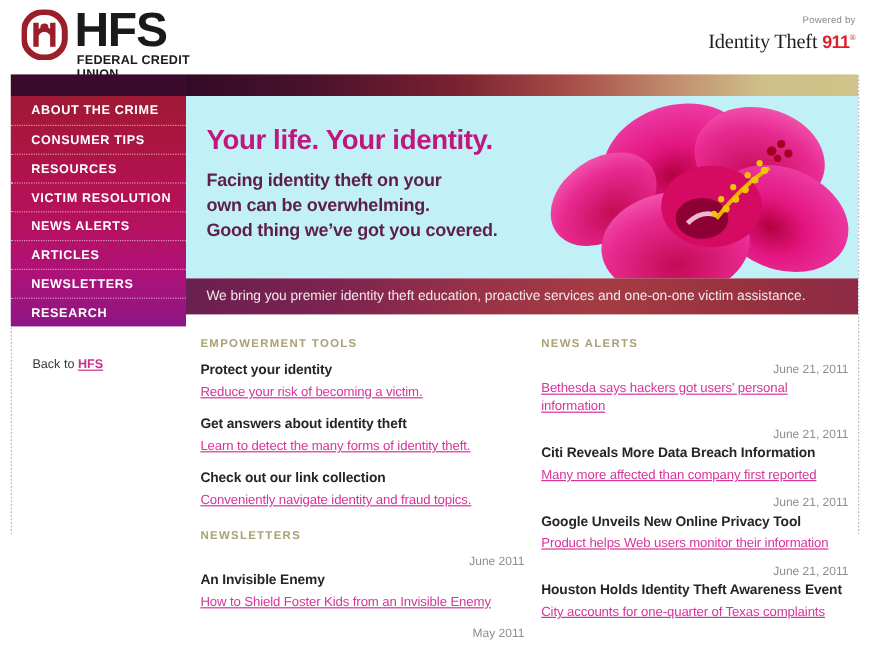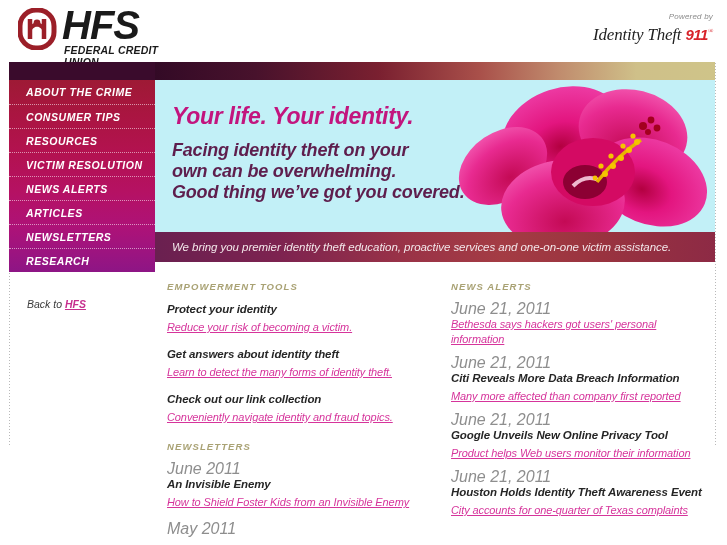--- a/index.html
+++ b/index.html
@@ -6,21 +6,20 @@
   html, body {
     width: 727px; height: 545px;
     background: #ffffff;
     font-family: "Liberation Sans", sans-serif;
     overflow: hidden;
   }
   #page {
     position: relative;
     width: 727px; height: 445px;
     background: #ffffff;
-    font-style: italic;
   }
 
   
   .edge-dots {
     position: absolute; top: 0; bottom: 0; width: 1px;
     background-image: linear-gradient(to bottom, #b9b9b9 50%, rgba(255,255,255,0) 50%);
     background-size: 1px 3px;
   }
   .edge-dots.left  { left: 9px; }
   .edge-dots.right { left: 715px; }
@@ -117,21 +116,21 @@
   }
   .hero-copy { position: absolute; left: 17px; top: 22px; }
   .hero-h1 {
     font-family: "Liberation Sans", sans-serif;
     font-weight: bold; font-size: 23px; color: #c2157e;
     letter-spacing: -0.3px; line-height: 28px;
   }
   .hero-p {
     margin-top: 10px;
     font-family: "Liberation Sans", sans-serif;
-    font-weight: bold; font-size: 18px; color: #5e1e4d;
+    font-weight: bold; font-size: 15px; color: #5e1e4d;
     letter-spacing: -0.2px; line-height: 21px;
   }
   .flower { position: absolute; left: 290px; top: -6px; width: 300px; height: 170px; }
 
   .tagline {
     position: absolute; left: 155px; top: 232px; width: 560px; height: 30px;
     background: linear-gradient(to right, #6a2050 0%, #7d2350 22%, #9a3347 45%,
                                 #a43c44 62%, #99333f 80%, #8d2a45 100%);
   }
   .tagline span {
@@ -156,21 +155,21 @@
     line-height: 15px; letter-spacing: -0.1px;
   }
   .blk-link {
     display: inline-block;
     font-family: "Liberation Sans", sans-serif;
     font-size: 11px; color: #d6349b; line-height: 15px;
     text-decoration: underline; letter-spacing: -0.1px; cursor: pointer;
   }
   .blk-date {
     font-family: "Liberation Sans", sans-serif;
-    font-size: 16px; color: #8e8e8e; line-height: 14px; margin-bottom: 1px;
+    font-size: 10px; color: #8e8e8e; line-height: 14px; margin-bottom: 1px; text-align: right;
   }
   .sec-head.nl { margin-top: 16px; }
   .news-item { margin-bottom: 9px; }
 </style>
 </head>
 <body>
 
 <div id="page">
 
   <div class="edge-dots left"></div>

